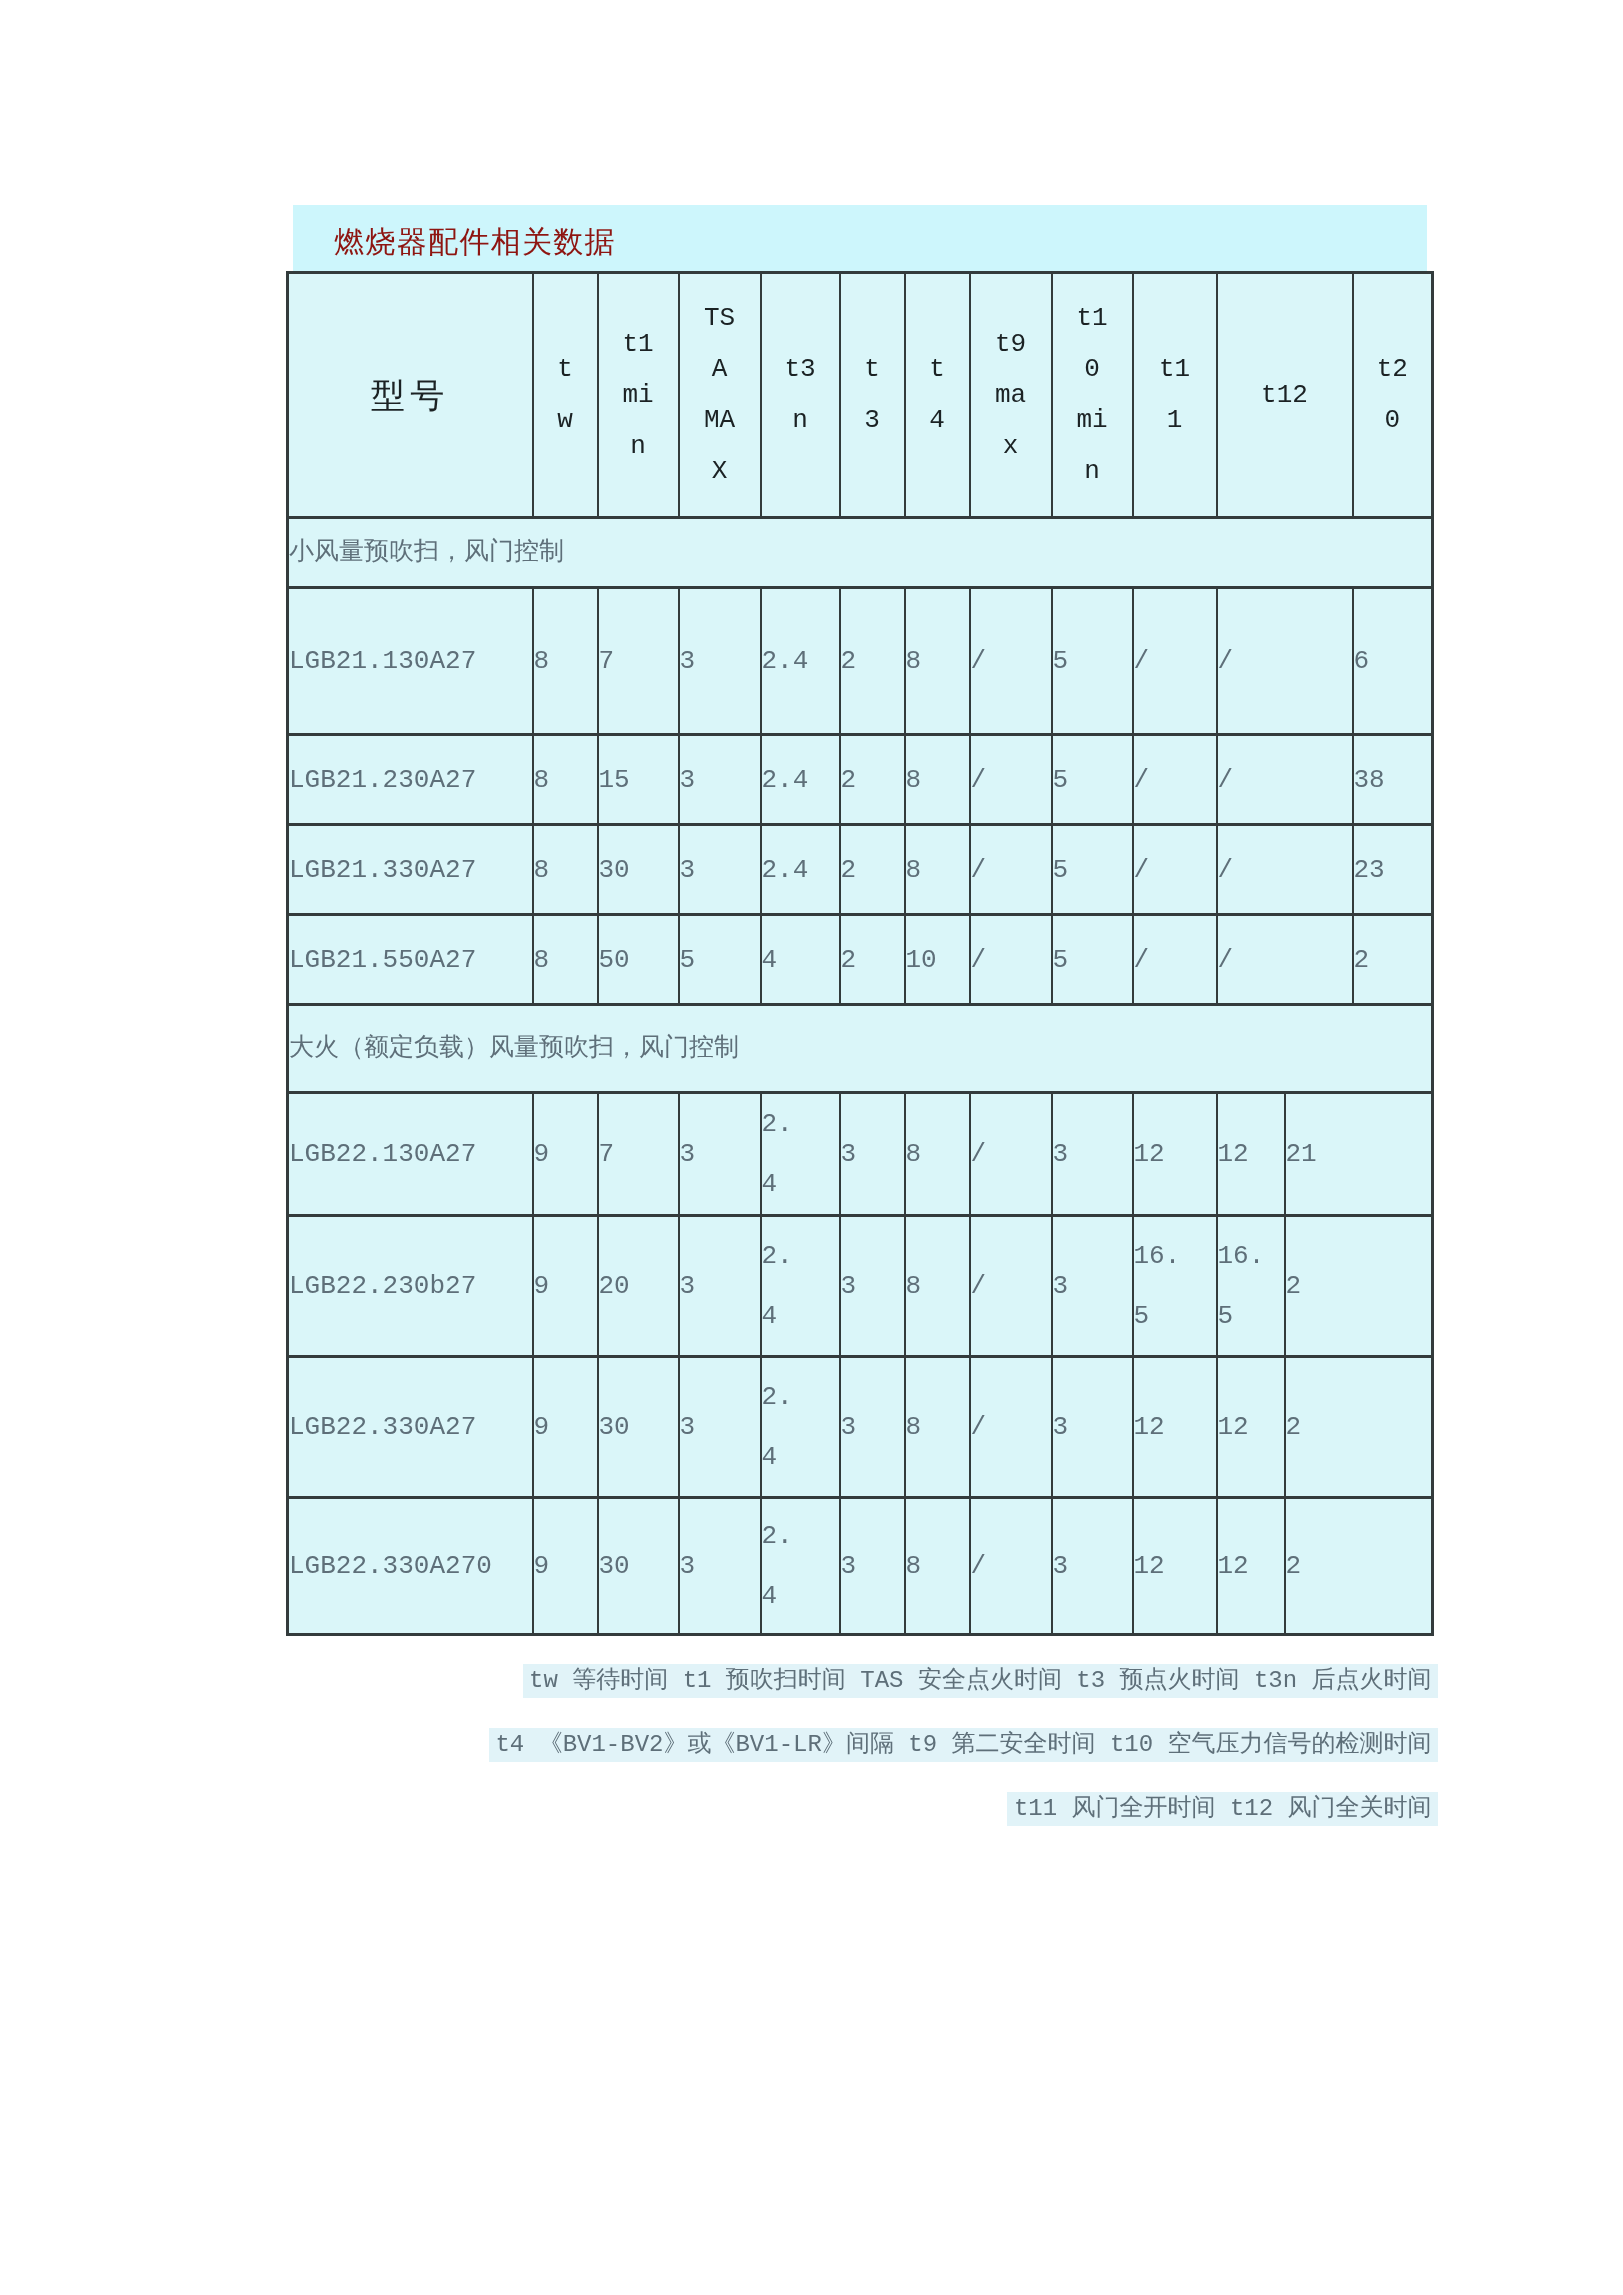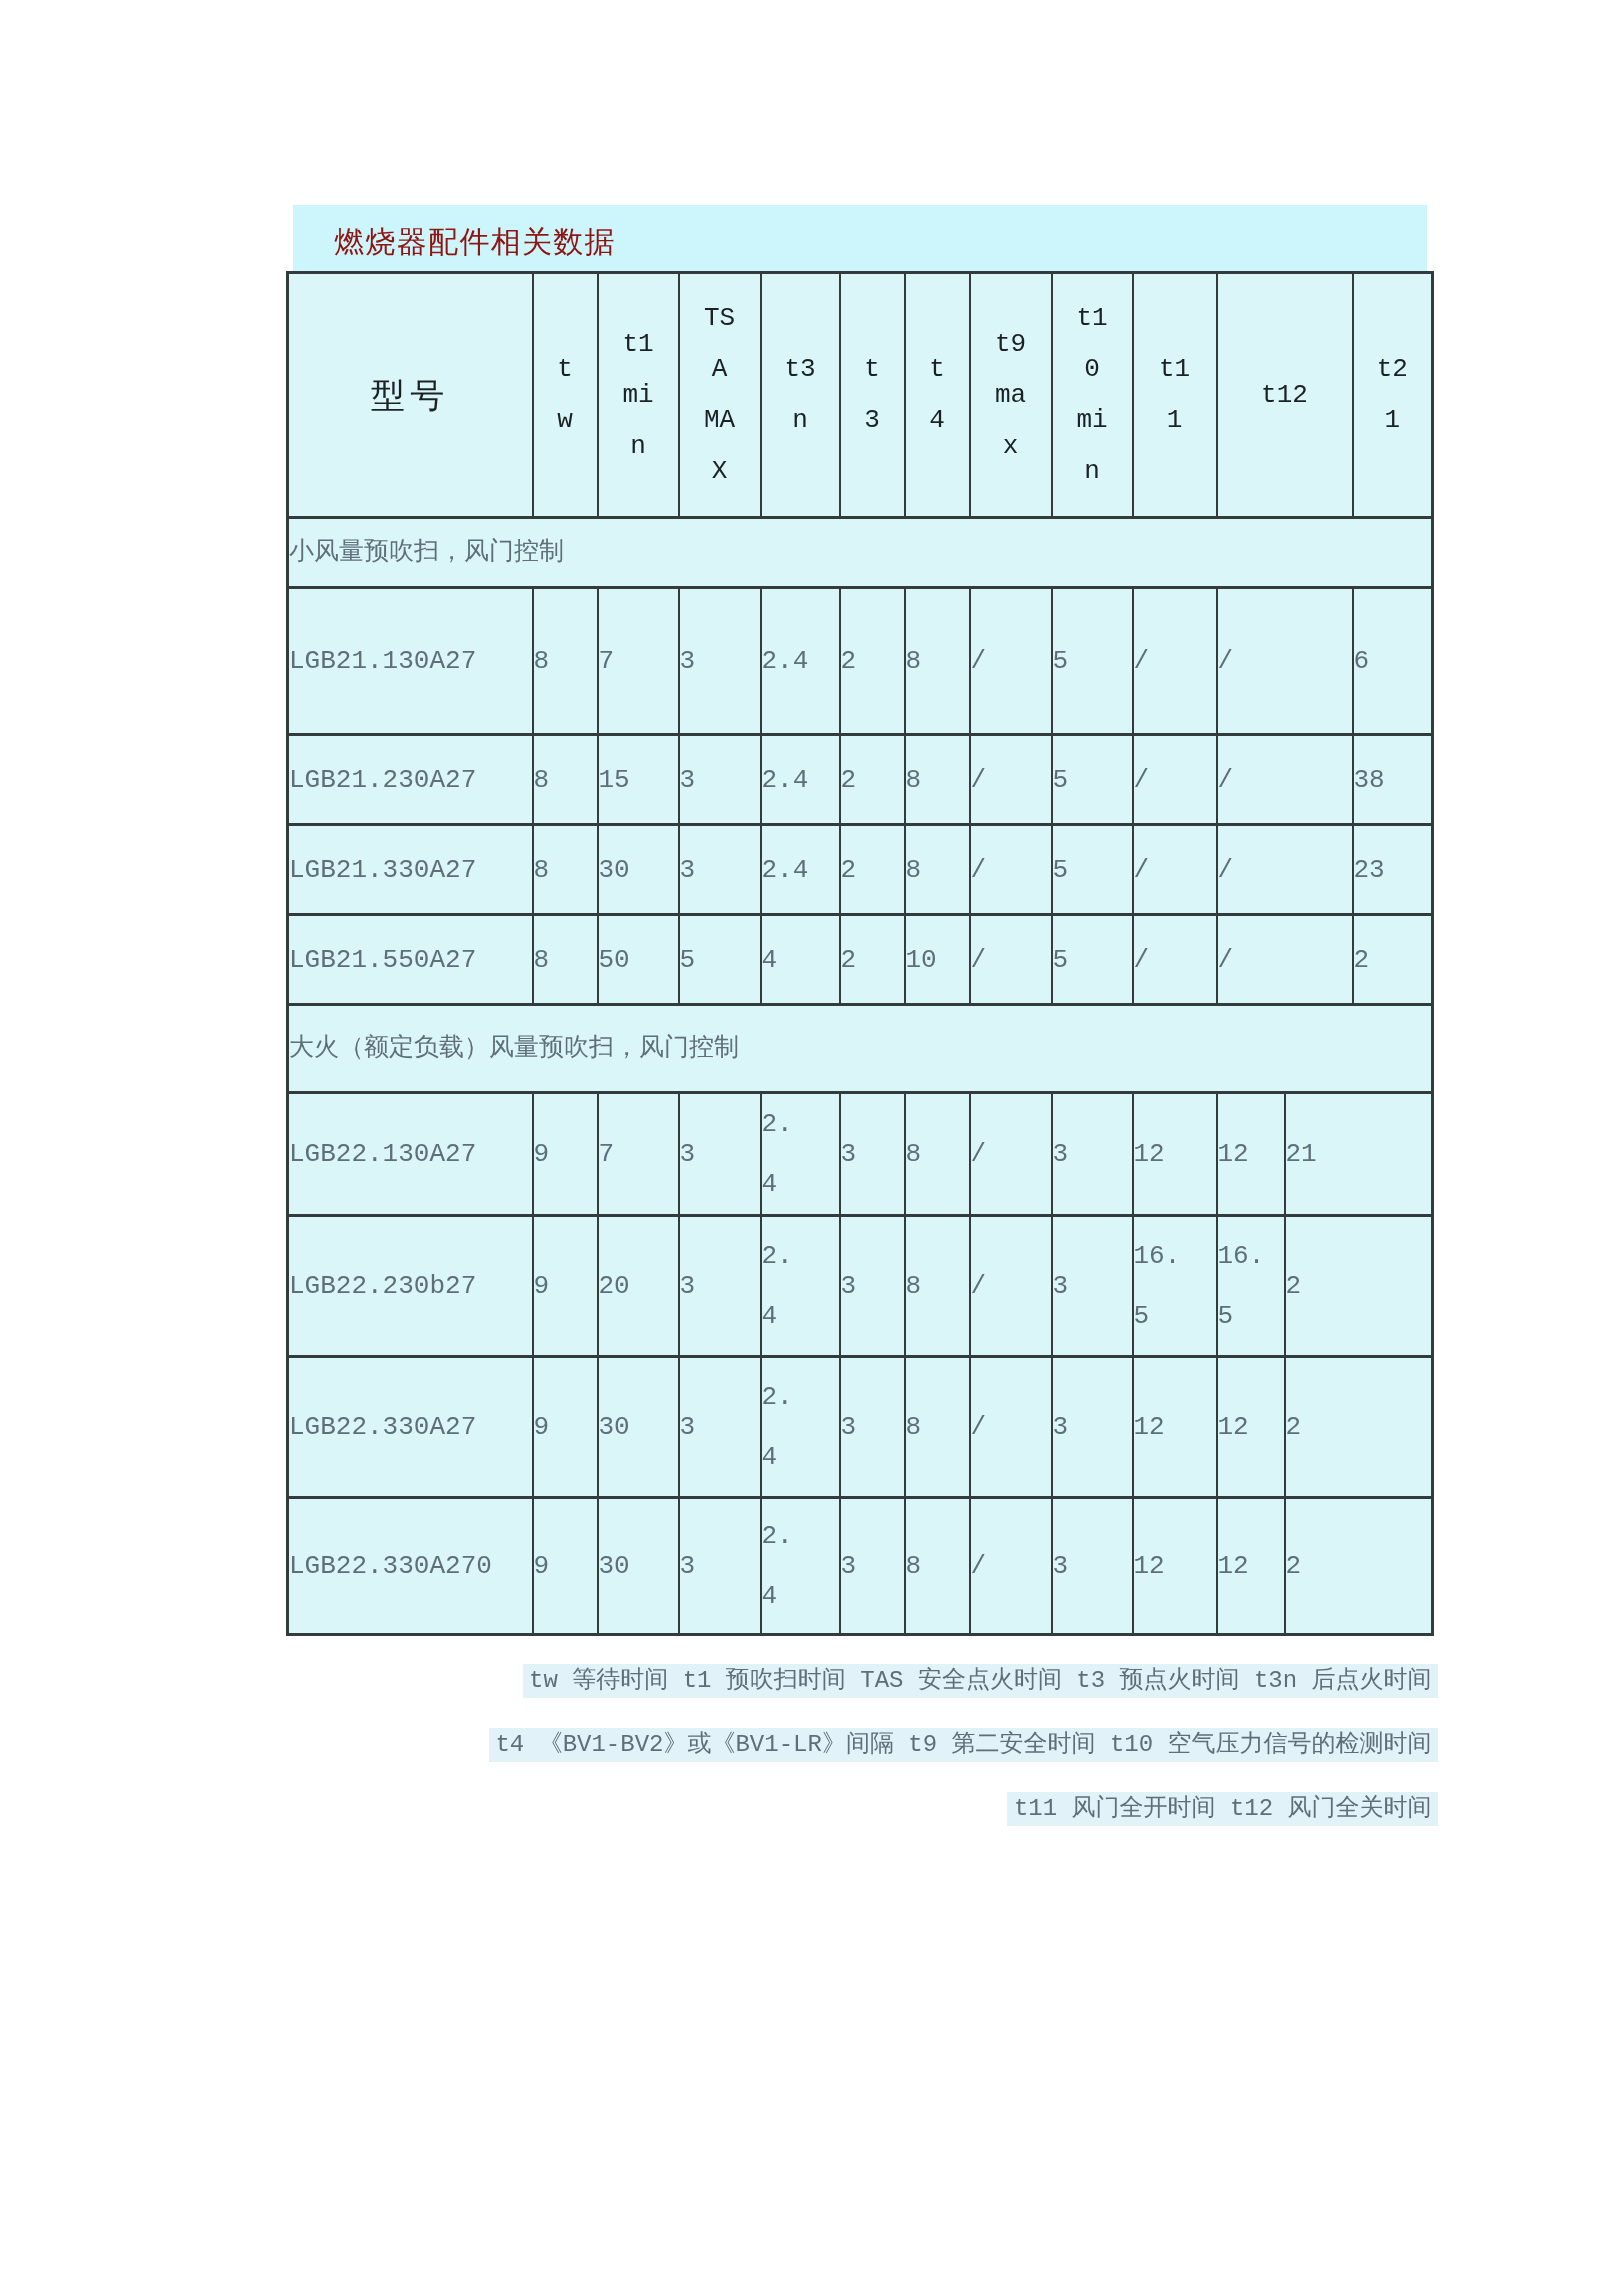--- a/index.html
+++ b/index.html
@@ -164,21 +164,21 @@
 ma
 x</th>
           <th colspan="1">t1
 0
 mi
 n</th>
           <th colspan="1">t1
 1</th>
           <th colspan="2">t12</th>
           <th colspan="1">t2
-1</th>
+0</th>
         </tr>
       </thead>
     <tbody>
         <tr>
           <td colspan="13" class="section-cell">小风量预吹扫，风门控制</td>
         </tr>
         <tr>
           <td class="model-cell">LGB21.130A27</td>
           <td class="value-cell">8</td>
           <td class="value-cell">7</td>

